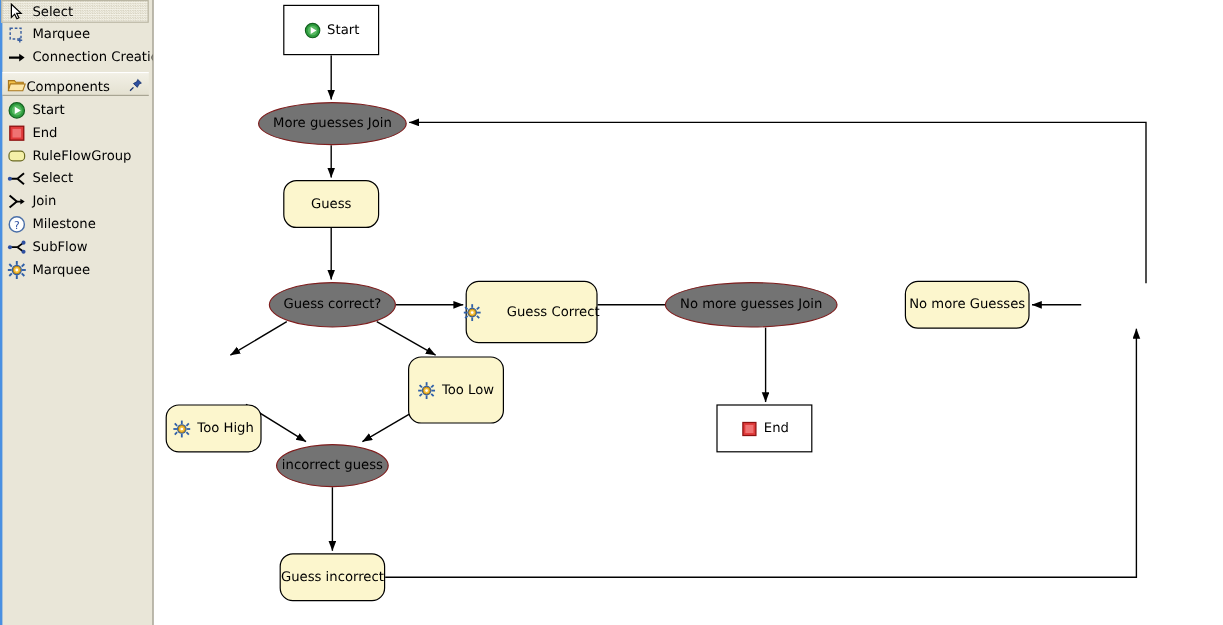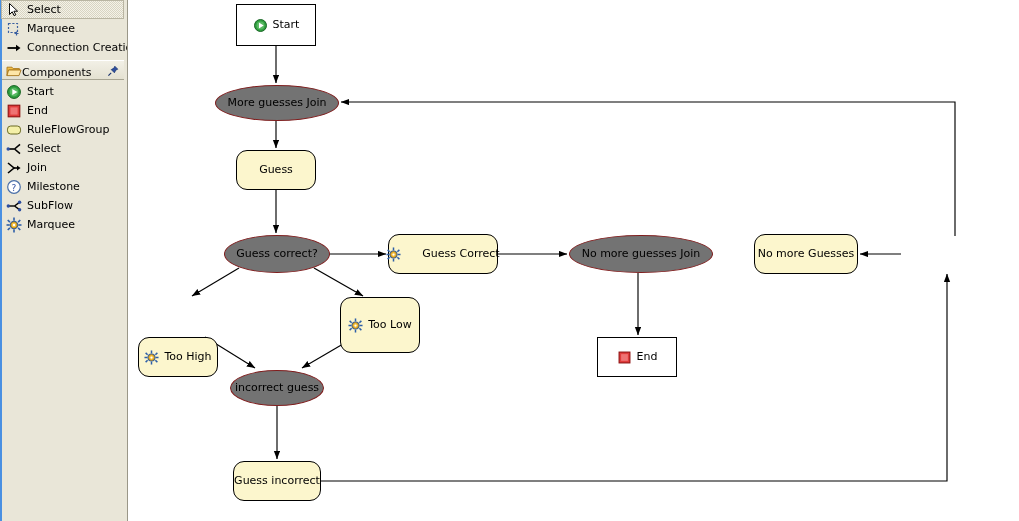--- a/index.html
+++ b/index.html
@@ -432,42 +432,42 @@
     </div>
 
     <div class="node gateway" style="left:101px;top:370px;width:94px;height:36px;text-align:center;">
       <span class="nlbl">incorrect guess</span>
     </div>
 
     <div class="node task noicon" style="left:104px;top:461px;width:88px;height:40px;">
       <span class="nlbl">Guess incorrect</span>
     </div>
 
-    <div class="node task" style="left:259px;top:234px;width:110px;height:40px;gap:16px;">
+    <div class="node task" style="left:259px;top:234px;width:110px;height:52px;gap:16px;">
       <span class="nico">
         <svg width="15" height="15" viewBox="0 0 16 16">
           <g fill="#2e5fa8">
             <rect x="7.2" y="0.5" width="1.6" height="3.2"></rect>
             <rect x="7.2" y="12.3" width="1.6" height="3.2"></rect>
             <rect x="0.5" y="7.2" width="3.2" height="1.6"></rect>
             <rect x="12.3" y="7.2" width="3.2" height="1.6"></rect>
             <rect x="2.0" y="2.6" width="1.6" height="3.0" transform="rotate(-45 2.8 4.1)"></rect>
             <rect x="12.4" y="10.4" width="1.6" height="3.0" transform="rotate(-45 13.2 11.9)"></rect>
             <rect x="12.4" y="2.6" width="1.6" height="3.0" transform="rotate(45 13.2 4.1)"></rect>
             <rect x="2.0" y="10.4" width="1.6" height="3.0" transform="rotate(45 2.8 11.9)"></rect>
           </g>
           <circle cx="8" cy="8" r="4.3" fill="#2e5fa8"></circle>
           <circle cx="8" cy="8" r="3.1" fill="#f7c13c" stroke="#b07d10" stroke-width="0.8"></circle>
           <circle cx="8" cy="8" r="1.2" fill="#ffffff"></circle>
         </svg>
       </span>
       <span class="nlbl">Guess Correct</span>
     </div>
 
-    <div class="node gateway" style="left:440px;top:235px;width:144px;height:38px;text-align:center;">
+    <div class="node gateway" style="left:425px;top:235px;width:144px;height:38px;text-align:center;">
       <span class="nlbl">No more guesses Join</span>
     </div>
 
     <div class="node terminal" style="left:468px;top:337px;width:80px;height:40px;">
       <span class="nico">
         <svg width="15" height="15" viewBox="0 0 16 16">
           <rect x="2.2" y="2.2" width="11.6" height="11.6" fill="#e03b3b" stroke="#8d1111" stroke-width="1.1"></rect>
           <rect x="4.4" y="4.4" width="7.2" height="7.2" fill="#f58b8b" opacity="0.7"></rect>
         </svg>
       </span>

